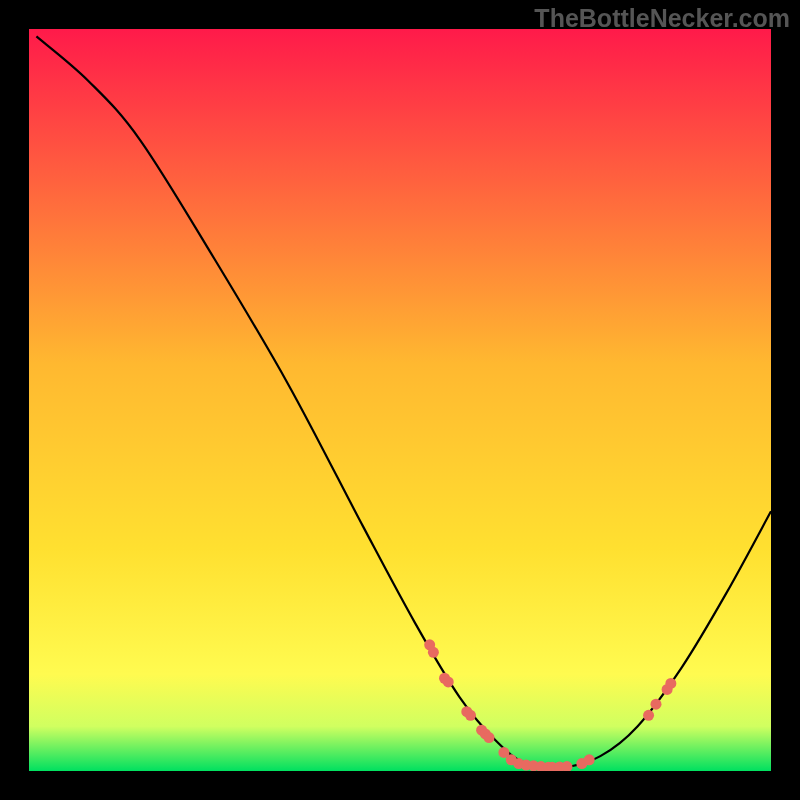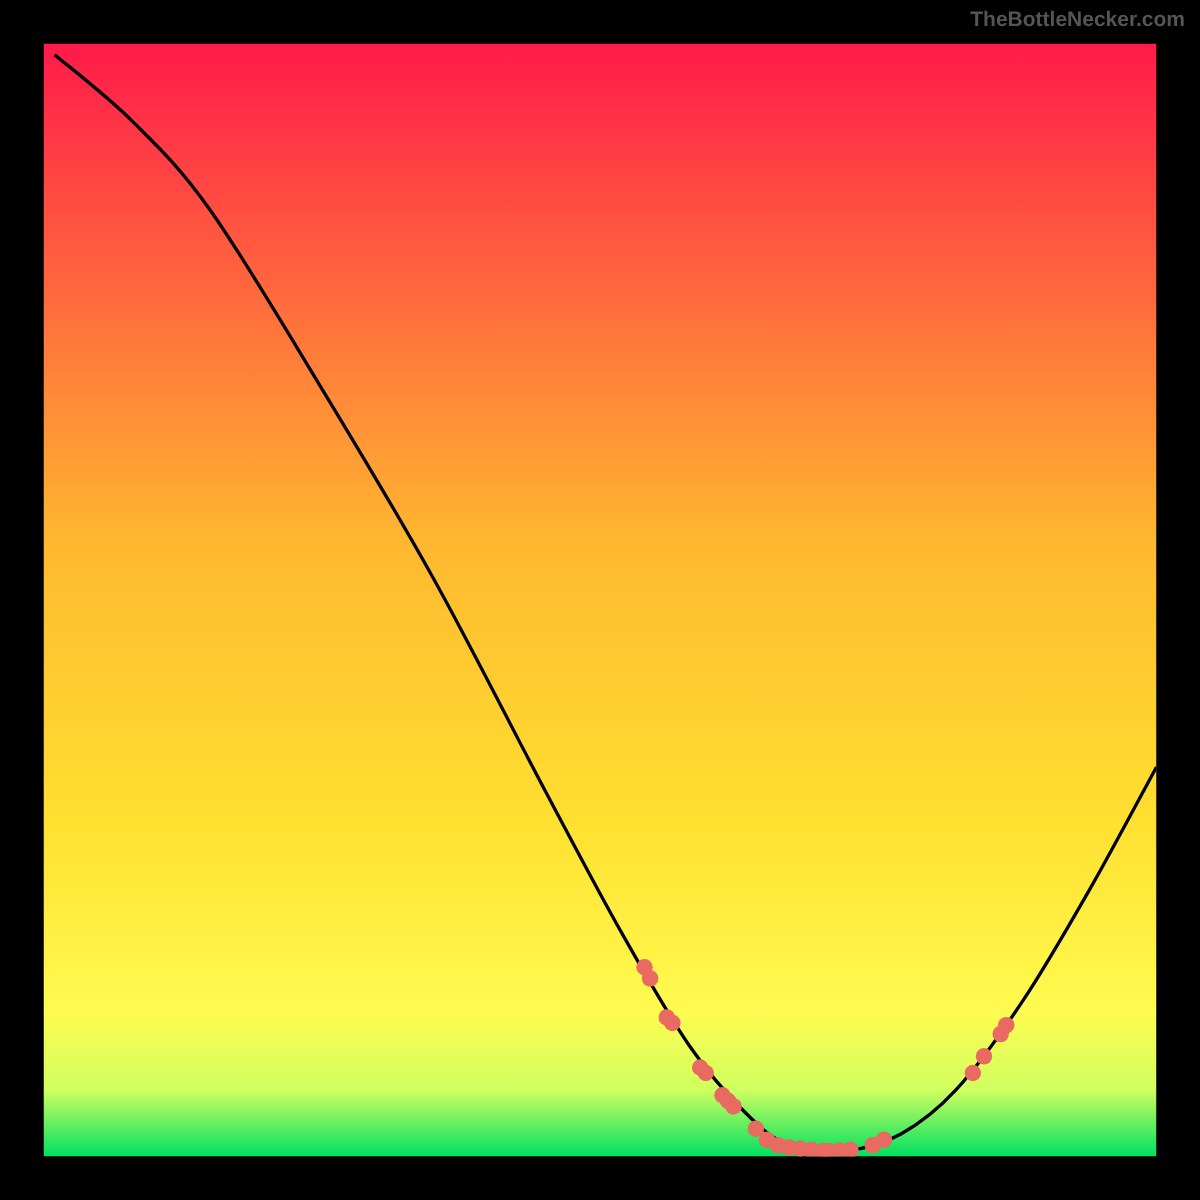--- a/index.html
+++ b/index.html
@@ -14,21 +14,21 @@
   .container {
     position: relative;
     width: 800px;
     height: 800px;
   }
   .watermark {
     position: absolute;
     top: 4px;
     right: 10px;
     color: #555;
-    font-size: 14px;
+    font-size: 25px;
     font-weight: bold;
     z-index: 10;
   }
   .plot-area {
     position: absolute;
     left: 29px;
     top: 29px;
     width: 742px;
     height: 742px;
   }

